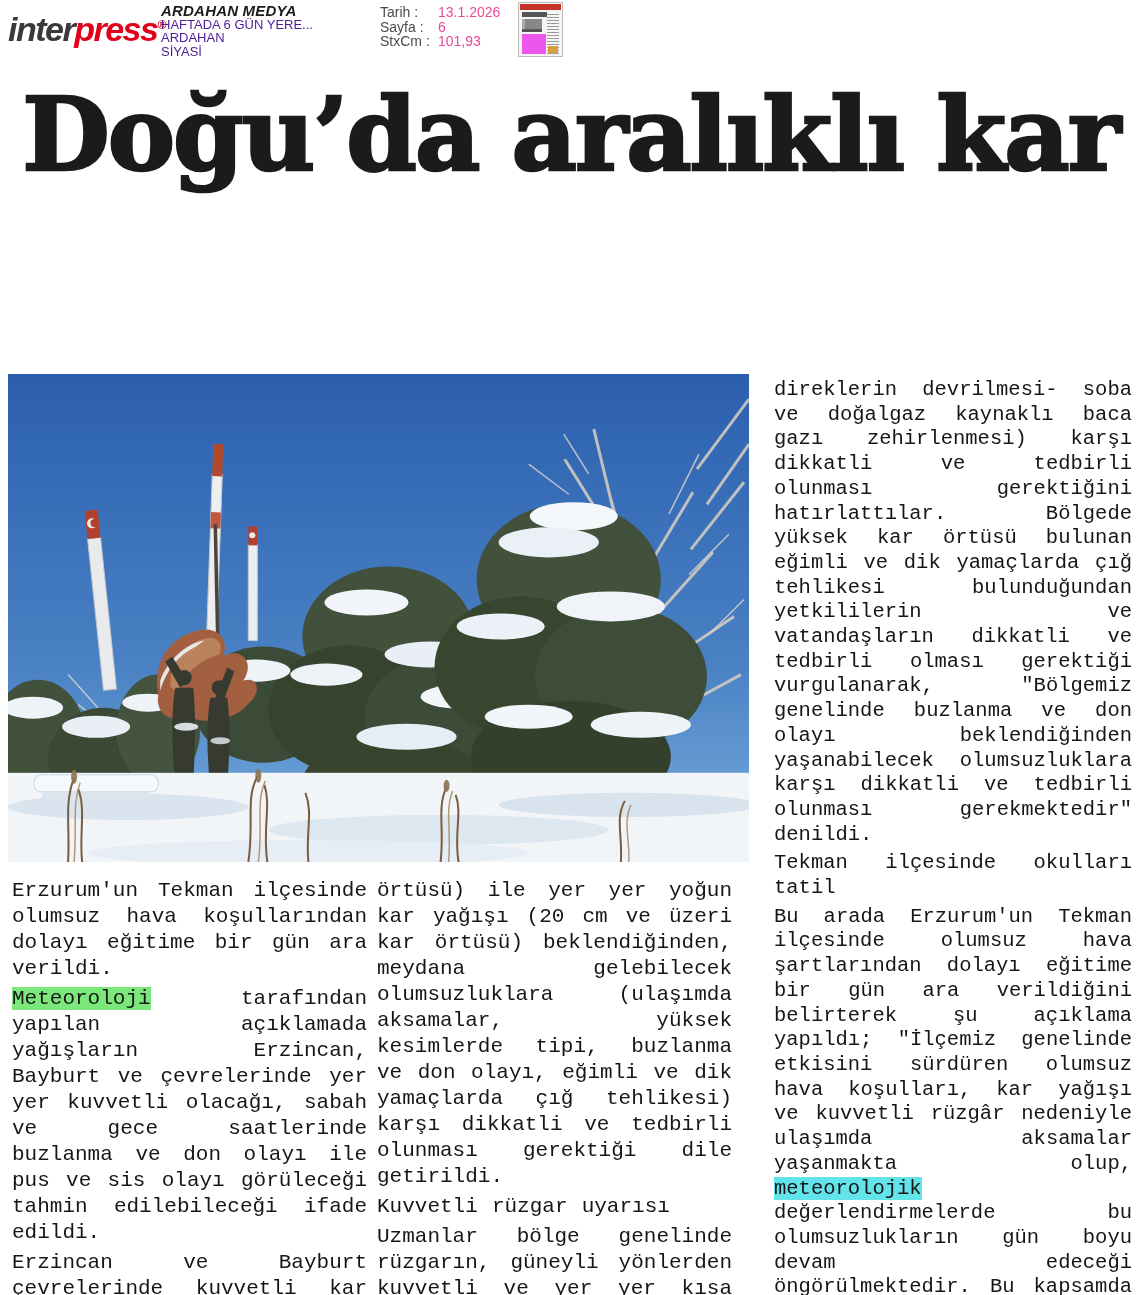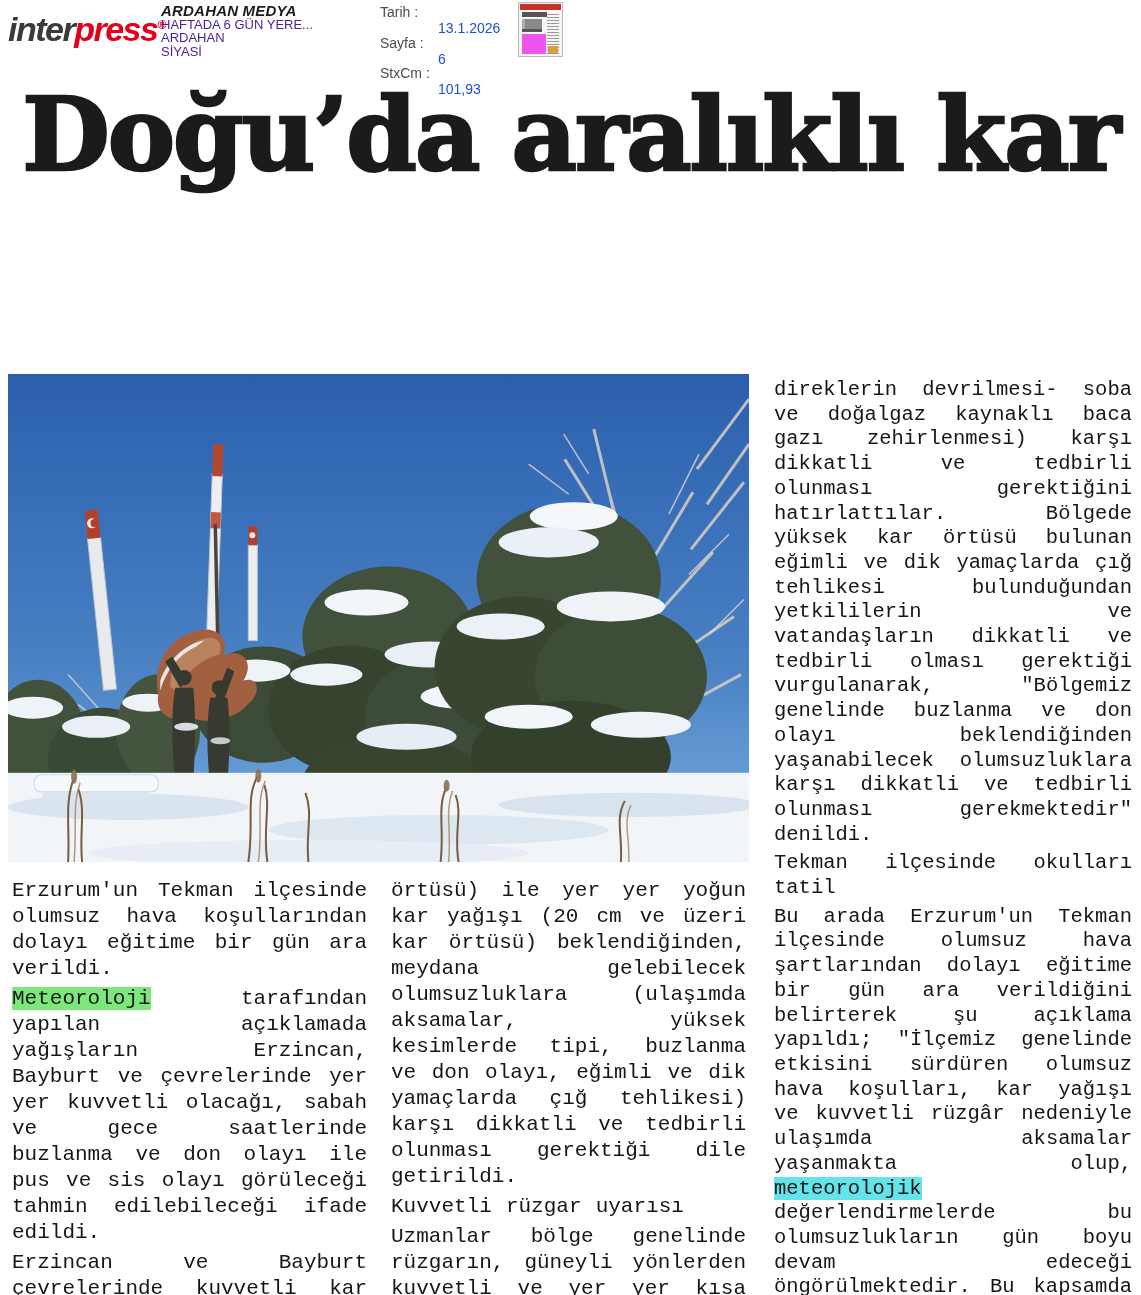--- a/index.html
+++ b/index.html
@@ -11,21 +11,21 @@
         font-family:"Liberation Sans",sans-serif;font-style:italic;}
   .logo .inter{color:#3a3a3c;}
   .logo .press{color:#e2001a;}
   .logo .reg{color:#e2001a;font-size:12px;vertical-align:super;letter-spacing:0;}
   .source{position:absolute;left:161px;top:4px;line-height:13.5px;}
   .source .name{font-size:15px;font-weight:bold;color:#1c1c1c;letter-spacing:.2px;font-style:italic;}
   .source .line{font-size:13px;color:#4c1d95;}
   .meta{position:absolute;left:380px;top:5px;font-size:14px;color:#4b4b4b;}
   .meta .row{display:flex;line-height:14.5px;}
   .meta .lbl{width:58px;}
-  .meta .val{color:#1d4ed8;margin-top:16px;}
+  .meta .val{color:#ec4899;}
   
   .thumb{position:absolute;left:518px;top:2px;width:45px;height:55px;background:#f6f5f3;
          border:1px solid #b9b9b9;box-sizing:border-box;}
   .thumb .bar{position:absolute;left:1px;top:1px;right:1px;height:6px;background:#c63227;}
   .thumb .head{position:absolute;left:3px;top:9px;width:26px;height:5px;background:#555;}
   .thumb .photo{position:absolute;left:3px;top:16px;width:20px;height:13px;background:#888;
                 box-shadow:inset 0 -3px 0 #555, inset 3px 0 0 #aaa;}
   .thumb .hl{position:absolute;left:3px;top:31px;width:24px;height:20px;background:#ee55ee;}
   .thumb .col1{position:absolute;right:3px;top:9px;width:12px;height:42px;
                background:repeating-linear-gradient(#f6f5f3 0 2px,#9a9a9a 2px 3px);}
@@ -35,21 +35,21 @@
             font-family:"DejaVu Serif","Liberation Serif",serif;font-weight:bold;
             font-size:101px;line-height:142px;letter-spacing:-2px;color:#1b1b1d;
             -webkit-text-stroke:2.6px #1b1b1d;}
   
   .photo{position:absolute;left:8px;top:374px;width:741px;height:488px;}
   
   .col{position:absolute;font-family:"Liberation Serif",serif;color:#161616;
        text-align:justify;word-spacing:1.5px;}
   .col p{margin:4px;font-family:Liberation Mono, monospace;}
   .col-left{left:8px;top:874px;width:363px;height:421px;font-size:21px;line-height:26px;}
-  .col-mid{left:387px;top:874px;width:363px;height:421px;font-size:21px;line-height:26px;}
+  .col-mid{left:373px;top:874px;width:363px;height:421px;font-size:21px;line-height:26px;}
   .col-right{left:770px;top:374px;width:366px;height:921px;font-size:20.5px;line-height:24.7px;}
   .hl-green{background:var(--hl-green,#7ce87c);}
   .hl-cyan{background:var(--hl-cyan,#63e3ea);}
   .sign-right{float:right;font-weight:bold;}
 </style>
 </head>
 <body>
 
 <div class="page">
 

